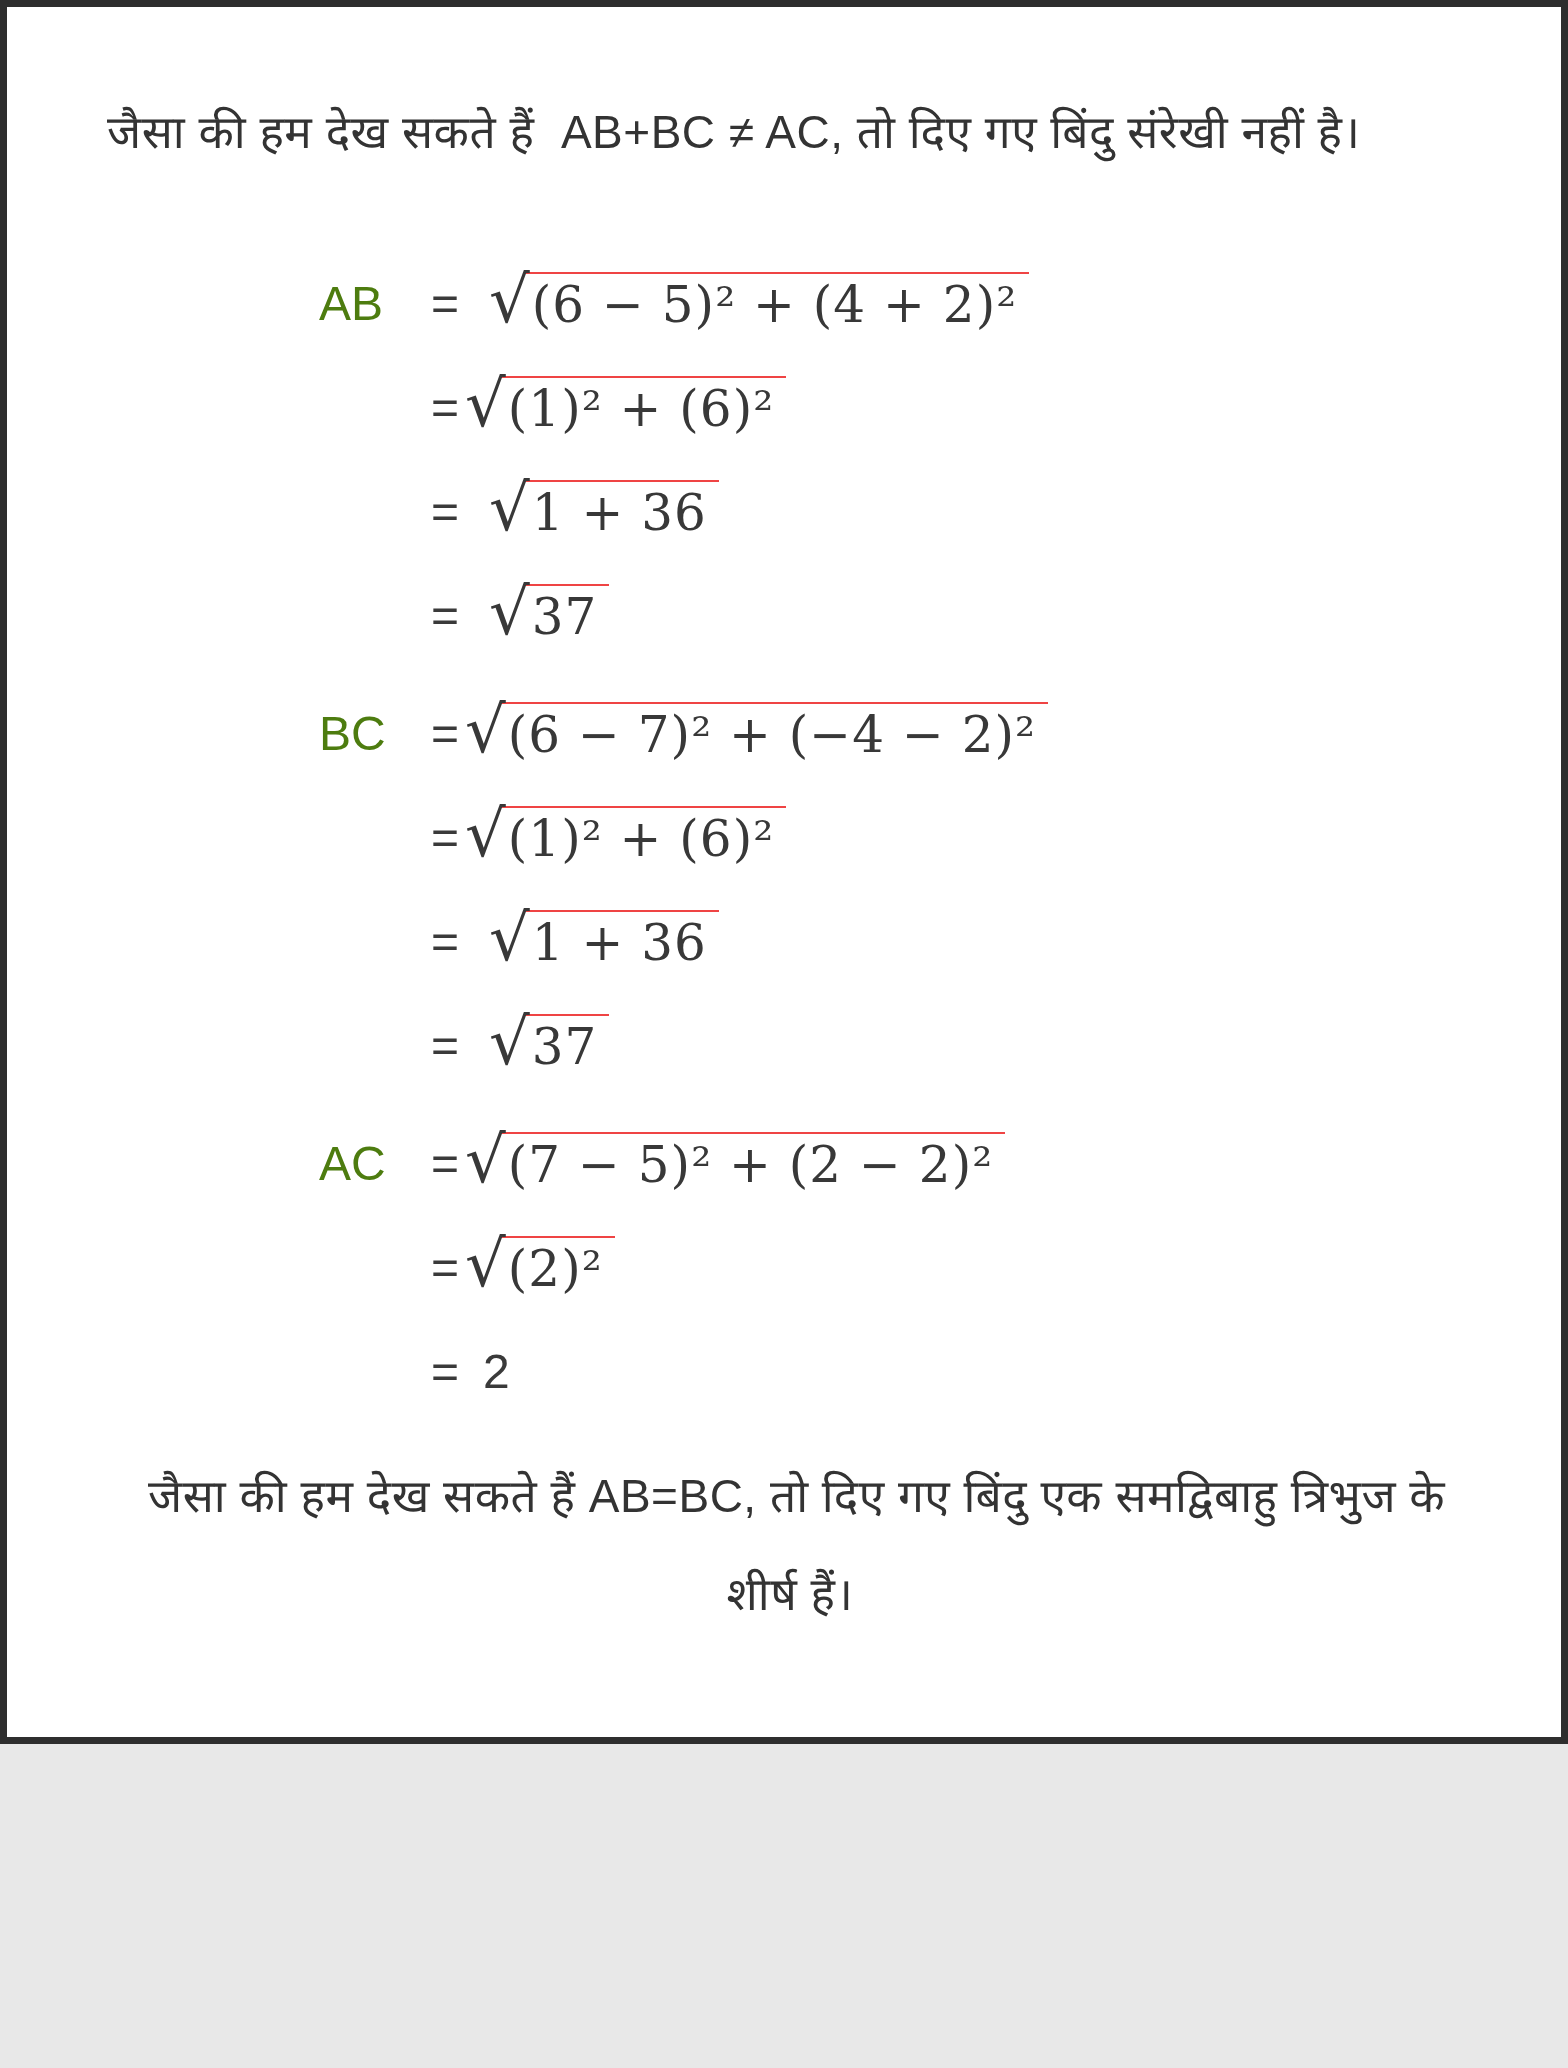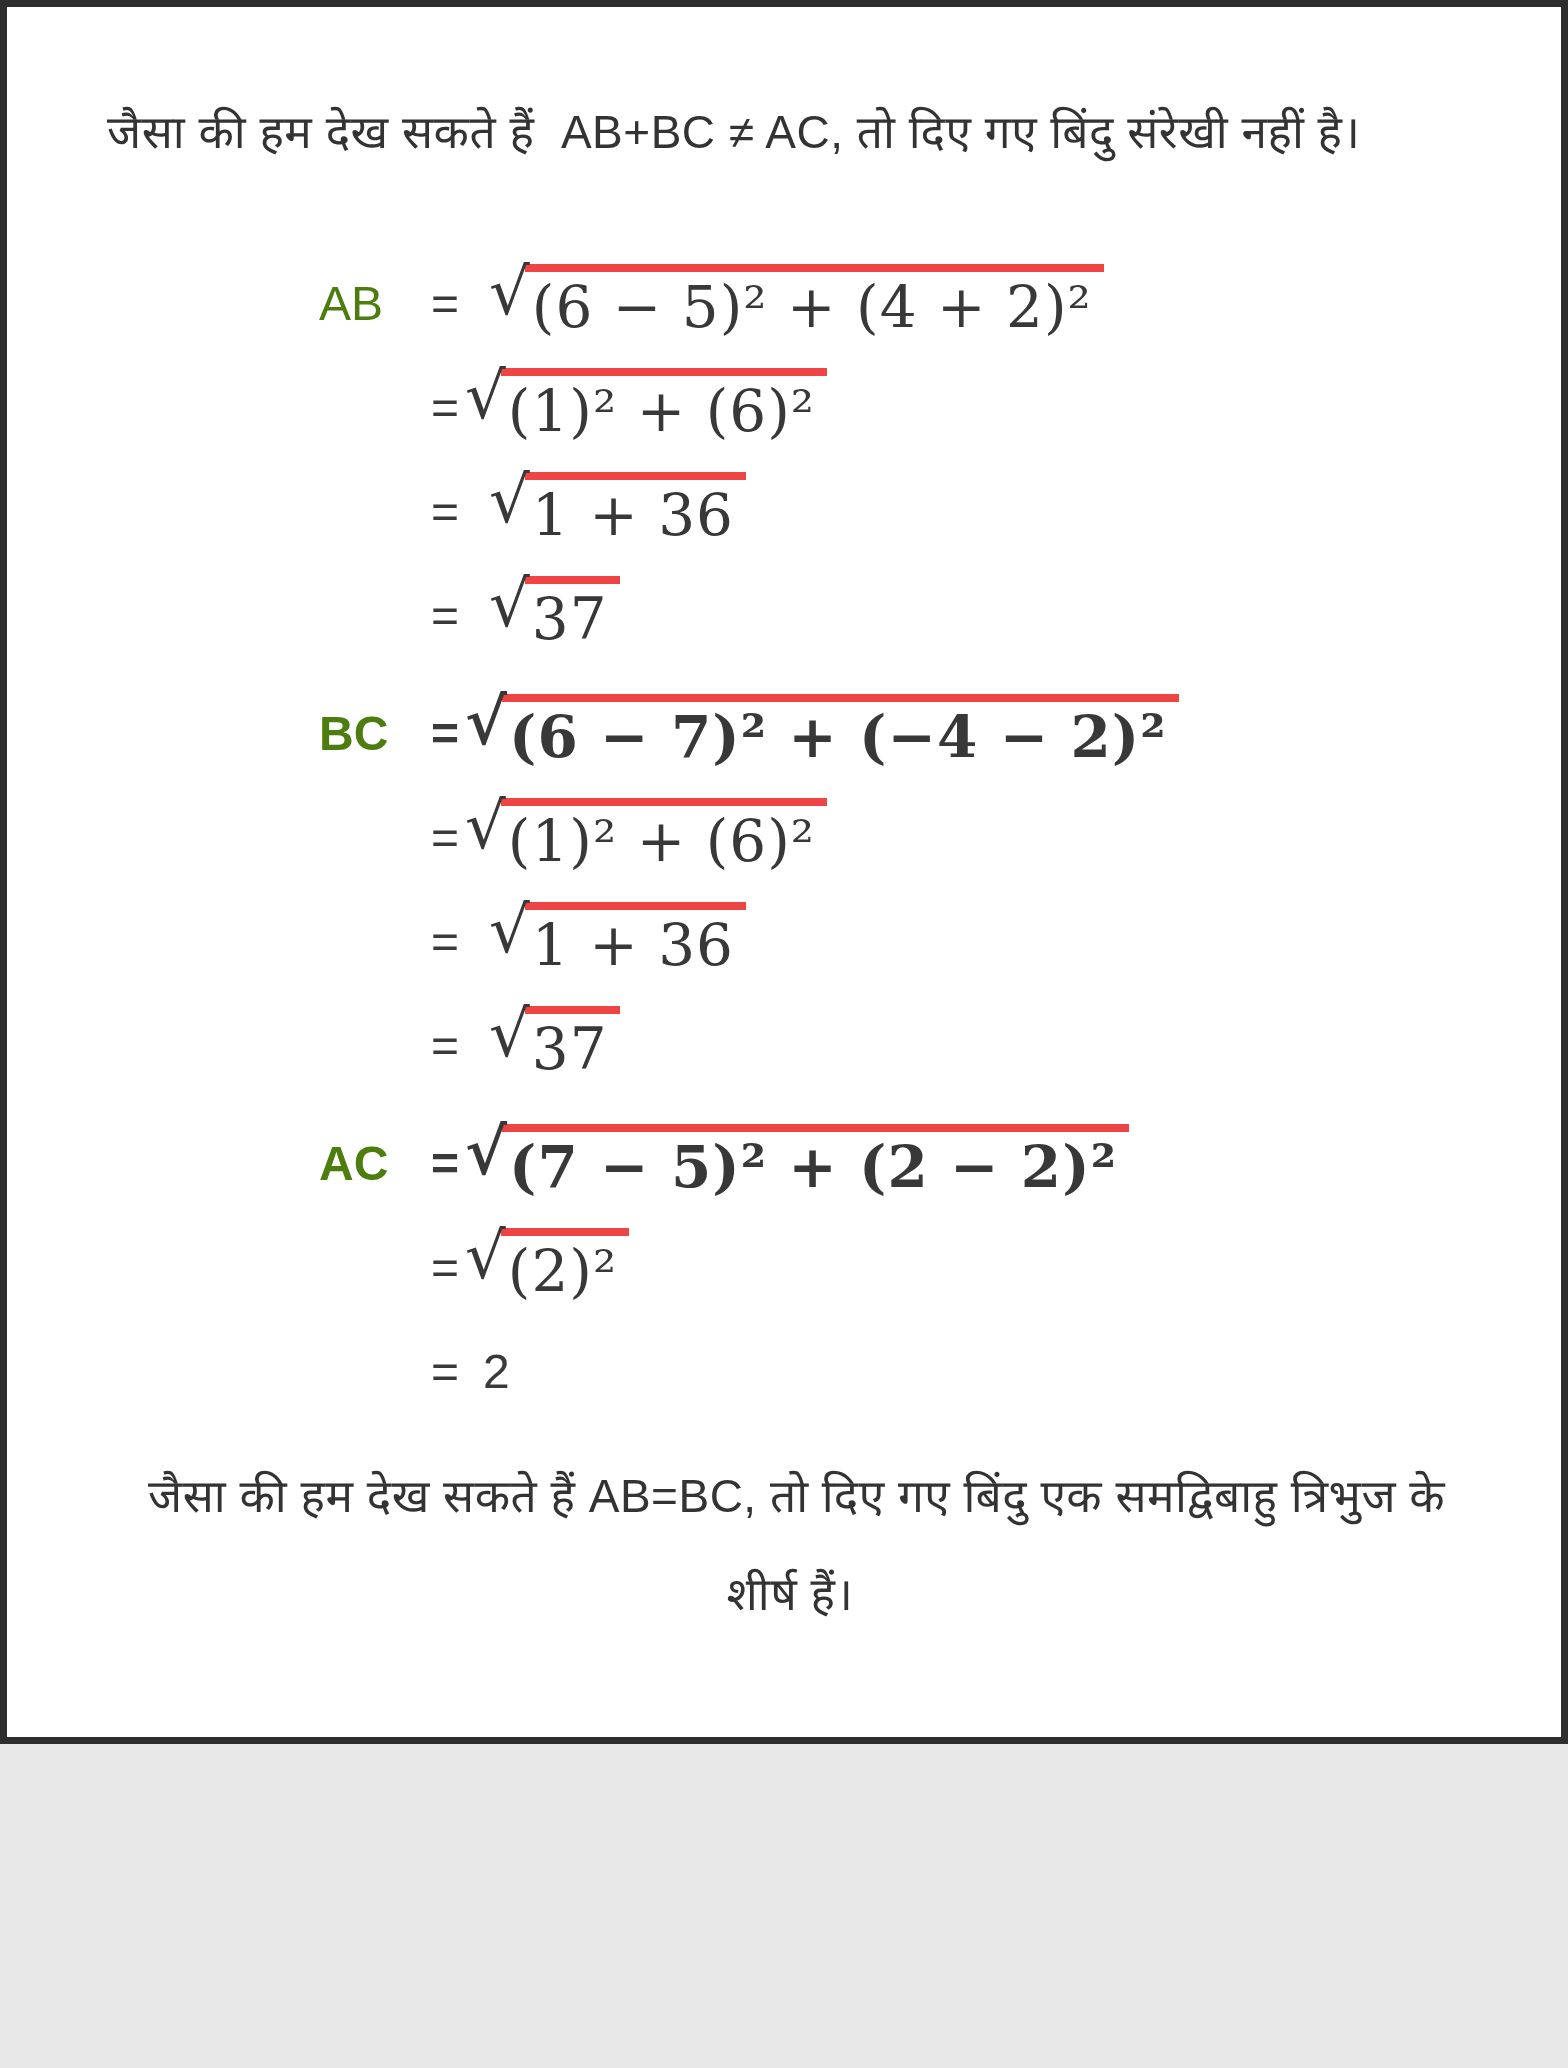--- a/index.html
+++ b/index.html
@@ -30,21 +30,21 @@
   .math-block {
     margin: 70px 0 0 212px;
     color: #383838;
   }
 
   .eq-row {
     height: 104px;
     display: flex;
     align-items: center;
   }
-  .eq-row.group-start { margin-top: 14px; font-weight: bold; }
+  .eq-row.group-start { margin-top: 14px; }
 
   .eq-label {
     width: 112px;
     font-size: 48px;
     color: #4d7c0f;
     font-family: "Liberation Sans", "DejaVu Sans", sans-serif;
     flex: 0 0 auto;
   }
   .eq-sign {
     font-size: 48px;
@@ -63,23 +63,23 @@
   .sqrt.wide-gap { margin-left: 30px; }
 
   .rad-sign {
     font-size: 64px;
     line-height: 60px;
     margin-right: -5px;
     transform: translateY(-2px);
     flex: 0 0 auto;
   }
   .radicand {
-    border-top: 8px solid #ef4444;
+    border-top: 2px solid #ef4444;
     padding: 3px 12px 2px 7px;
-    font-size: 58px;
+    font-size: 50px;
     line-height: 1.12;
     letter-spacing: 1px;
   }
 
   .plain-value {
     font-family: "Liberation Sans", "DejaVu Sans", sans-serif;
     font-size: 48px;
     color: #3a3a3a;
     margin-left: 24px;
   }

